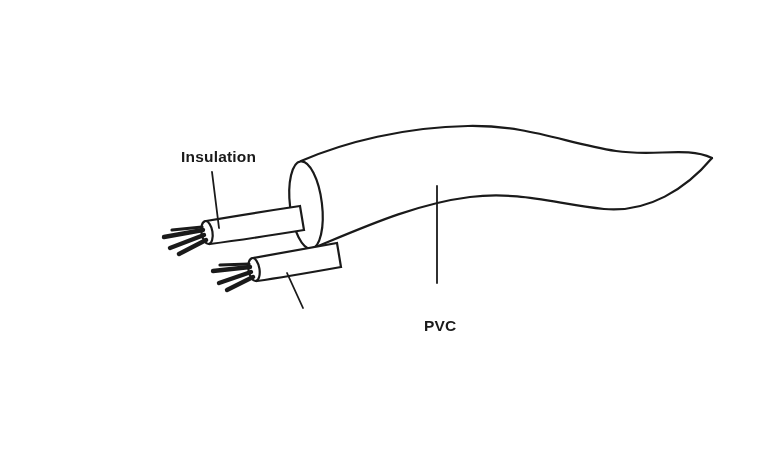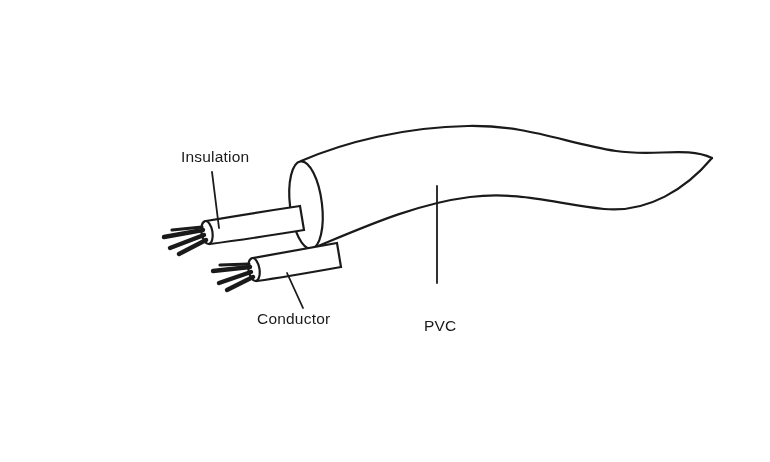--- a/index.html
+++ b/index.html
@@ -17,21 +17,21 @@
     overflow:hidden;
     font-family:"Liberation Sans", sans-serif;
   }
   .drawing{
     position:absolute;
     left:0;top:0;
     width:770px;height:462px;
   }
   .label{
     position:absolute;
-    font-weight:400;
+    font-weight:700;
     font-size:15.5px;
     letter-spacing:0.2px;
     color:var(--ink);
     white-space:nowrap;
     user-select:none;
   }
   .label-insulation{left:181px;top:148px;}
   .label-conductor{left:257px;top:310px;}
   .label-pvc{left:424px;top:285px;margin-top:32px;}
 
@@ -85,16 +85,15 @@
       <path class="strand" d="M 253 277 L 227 290"></path>
       <path class="strand-thin" d="M 249 264 L 220 265"></path>
     </g>
 
     <path class="leader" d="M 212 172 L 219 228"></path>
     <path class="leader" d="M 303 308 L 287 273"></path>
     <path class="leader" d="M 437 283 L 437 186"></path>
   </svg>
 
   <div class="label label-insulation">Insulation</div>
-  <div class="label label-conductor">Conductor</div>
   <div class="label label-pvc">PVC</div>
 
 </div>
 
 </body></html>

